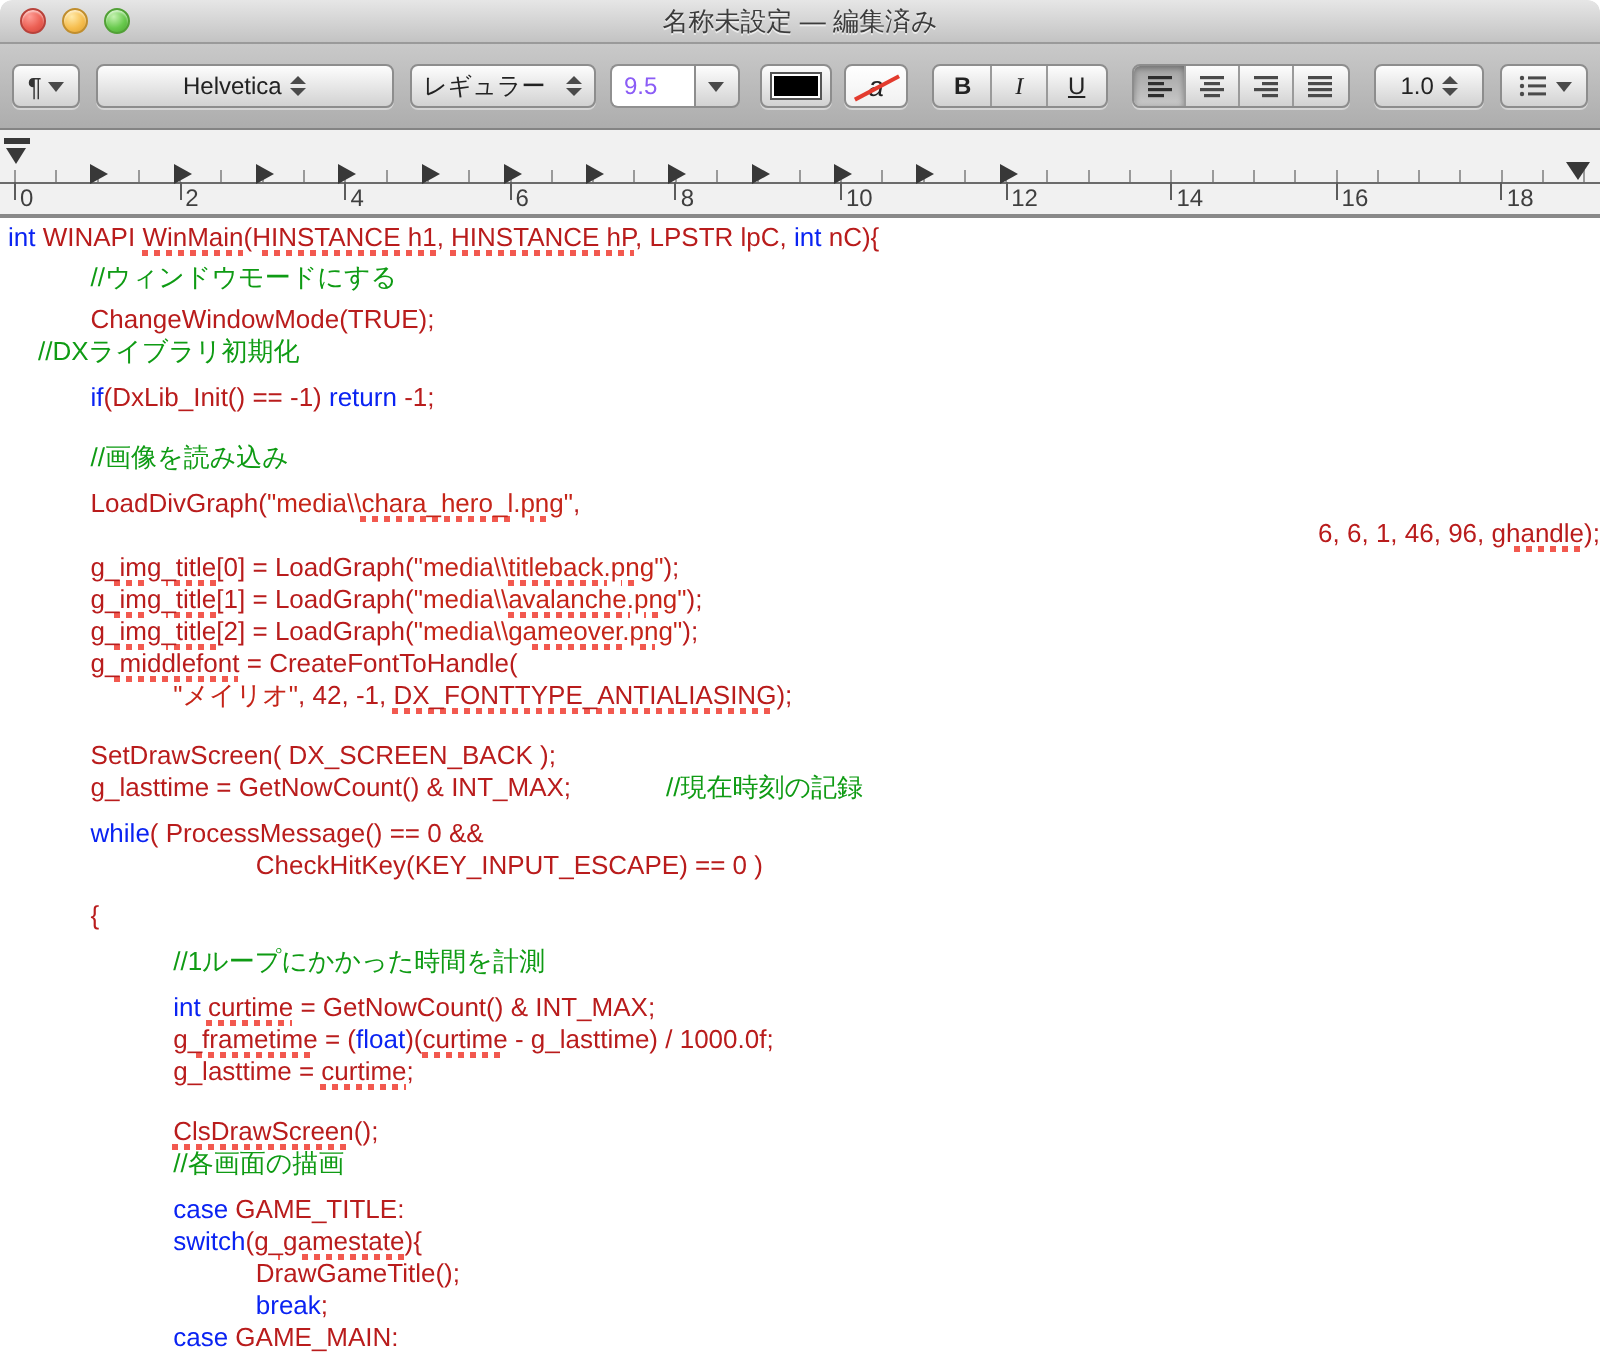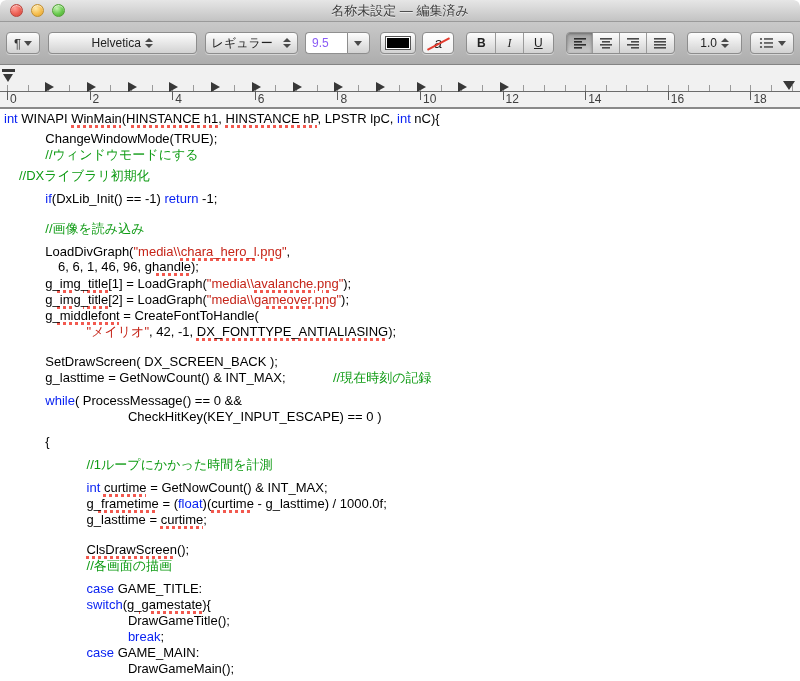--- a/index.html
+++ b/index.html
@@ -69,21 +69,21 @@
     border-right:5px solid transparent;border-top:8px solid #383838;}
   .rm-tri{position:absolute;top:16px;width:0;height:0;border-left:6px solid transparent;
     border-right:6px solid transparent;border-top:9px solid #383838;}
 
   
   .code{position:relative;height:569px;background:#fff;padding-top:2px;overflow:hidden;cursor:text;}
   .cl{position:relative;white-space:pre;font-size:13px;line-height:15px;color:#000;}
   .k{color:var(--keyword);}
   .c{color:var(--comment);}
   .s{color:var(--string);}
-  .t{color:#000000;}
+  .t{color:#b91c1c;}
   .u{text-decoration-line:underline;text-decoration-style:dotted;text-decoration-color:var(--spellcheck);
      text-decoration-thickness:2.5px;text-underline-offset:2px;}
   svg.icon{display:block;}
 </style>
 </head>
 <body>
 
 <div class="window">
 
   <div class="titlebar">
@@ -240,27 +240,28 @@
       <i class="tabstop" style="left: 293.1px;"></i>
       <i class="tabstop" style="left: 334.4px;"></i>
       <i class="tabstop" style="left: 375.7px;"></i>
       <i class="tabstop" style="left: 417px;"></i>
       <i class="tabstop" style="left: 458.3px;"></i>
       <i class="tabstop" style="left: 499.6px;"></i>
     </div>
 
   <div class="code">
       <div class="cl" style="height: 20px; padding-left: 4px;"><span class="k">int</span><span class="t"> WINAPI </span><span class="t u">WinMain(HINSTANCE h1</span><span class="t">, </span><span class="t u">HINSTANCE hP</span><span class="t">, LPSTR lpC, </span><span class="k">int</span><span class="t"> nC){</span></div>
+      <div class="cl" style="height: 21px; padding-left: 45.3px;"><span class="c">//ウィンドウモードにする</span></div>
       <div class="cl" style="height: 16px; padding-left: 45.3px;"><span class="t">ChangeWindowMode(TRUE);</span></div>
-      <div class="cl" style="height: 21px; padding-left: 45.3px;"><span class="c">//ウィンドウモードにする</span></div>
       <div class="cl" style="height: 23px; padding-left: 19px;"><span class="c">//DXライブラリ初期化</span></div>
       <div class="cl" style="height: 30px; padding-left: 45.3px;"><span class="k">if</span><span class="t">(DxLib_Init() == -1) </span><span class="k">return</span><span class="t"> -1;</span></div>
       <div class="cl" style="height: 23px; padding-left: 45.3px;"><span class="c">//画像を読み込み</span></div>
       <div class="cl" style="height: 15px; padding-left: 45.3px;"><span class="t">LoadDivGraph(</span><span class="s">"media\\</span><span class="s u">chara_hero_l.png</span><span class="s">"</span><span class="t">,</span></div>
-      <div class="cl" style="height: 17px; padding-left: 58px;"><span class="t">6, 6, 1, 46, 96, </span><span class="t u">ghandle</span><span class="t">);</span></div>
+      <div class="cl" style="height: 17px; padding-left: 109px; text-align: right;"><span class="t">6, 6, 1, 46, 96, </span><span class="t u">ghandle</span><span class="t">);</span></div>
+      <div class="cl" style="height: 16px; padding-left: 45.3px;"><span class="t u">g_img_title</span><span class="t">[0] = LoadGraph(</span><span class="s">"media\\</span><span class="s u">titleback.png</span><span class="s">"</span><span class="t">);</span></div>
       <div class="cl" style="height: 16px; padding-left: 45.3px;"><span class="t u">g_img_title</span><span class="t">[1] = LoadGraph(</span><span class="s">"media\\</span><span class="s u">avalanche.png</span><span class="s">"</span><span class="t">);</span></div>
       <div class="cl" style="height: 16px; padding-left: 45.3px;"><span class="t u">g_img_title</span><span class="t">[2] = LoadGraph(</span><span class="s">"media\\</span><span class="s u">gameover.png</span><span class="s">"</span><span class="t">);</span></div>
       <div class="cl" style="height: 16px; padding-left: 45.3px;"><span class="t u">g_middlefont</span><span class="t"> = CreateFontToHandle(</span></div>
       <div class="cl" style="height: 30px; padding-left: 86.6px;"><span class="s">"メイリオ"</span><span class="t">, 42, -1, </span><span class="t u">DX_FONTTYPE_ANTIALIASING</span><span class="t">);</span></div>
       <div class="cl" style="height: 16px; padding-left: 45.3px;"><span class="t">SetDrawScreen( DX_SCREEN_BACK );</span></div>
       <div class="cl" style="height: 23px; padding-left: 45.3px;"><span class="t">g_lasttime = GetNowCount() &amp; INT_MAX;</span><span class="c" style="position: absolute; left: 333px;">//現在時刻の記録</span></div>
       <div class="cl" style="height: 16px; padding-left: 45.3px;"><span class="k">while</span><span class="t">( ProcessMessage() == 0 &amp;&amp;</span></div>
       <div class="cl" style="height: 25px; padding-left: 127.9px;"><span class="t">CheckHitKey(KEY_INPUT_ESCAPE) == 0 )</span></div>
       <div class="cl" style="height: 23px; padding-left: 45.3px;"><span class="t">{</span></div>
       <div class="cl" style="height: 23px; padding-left: 86.6px;"><span class="c">//1ループにかかった時間を計測</span></div>

